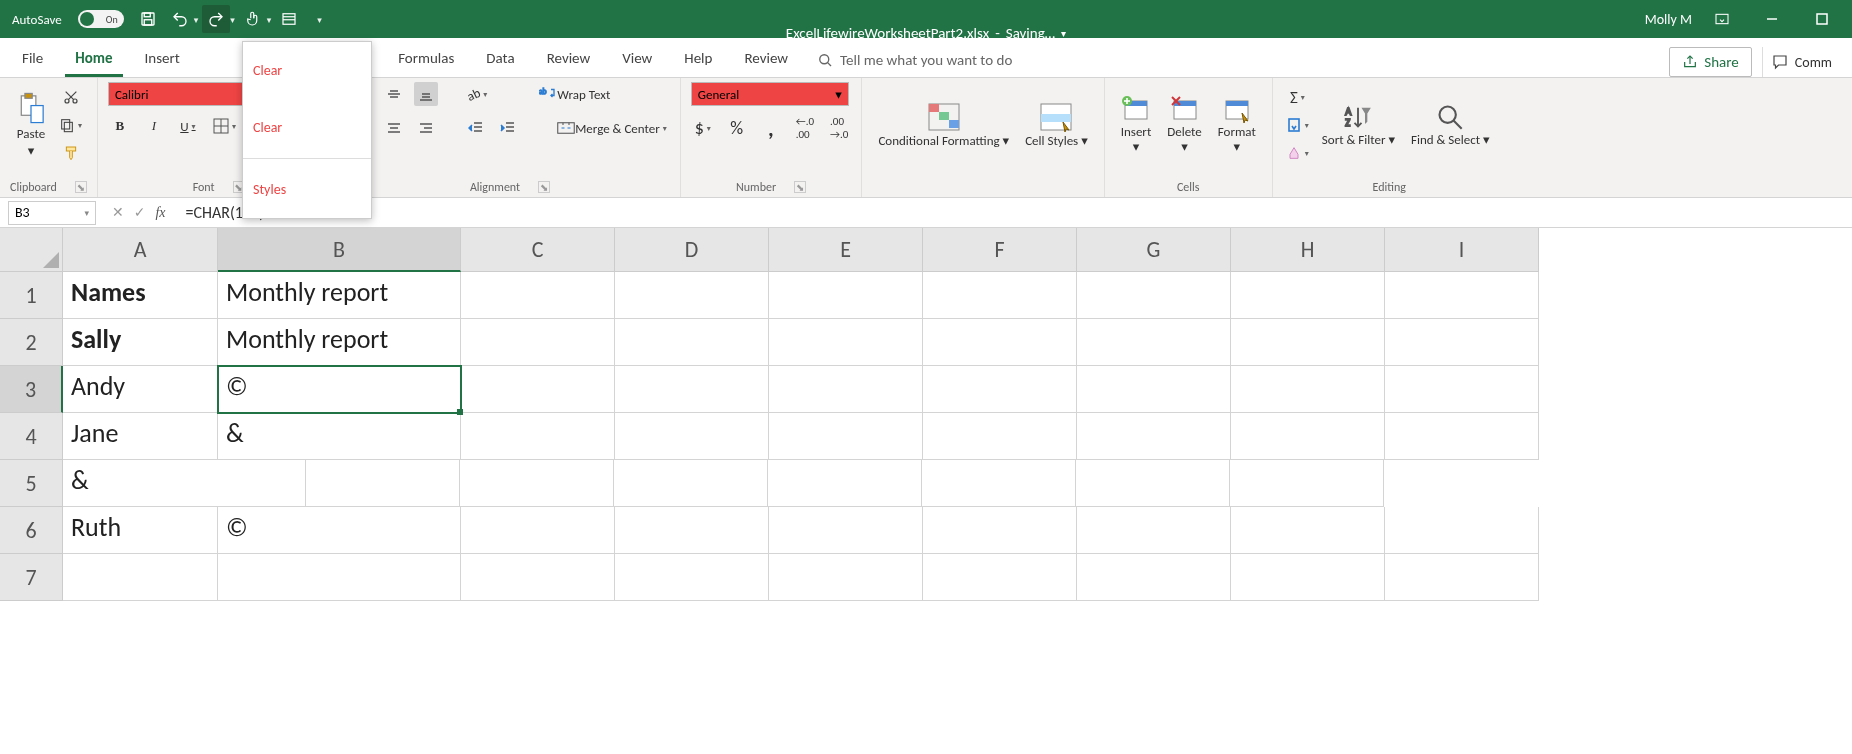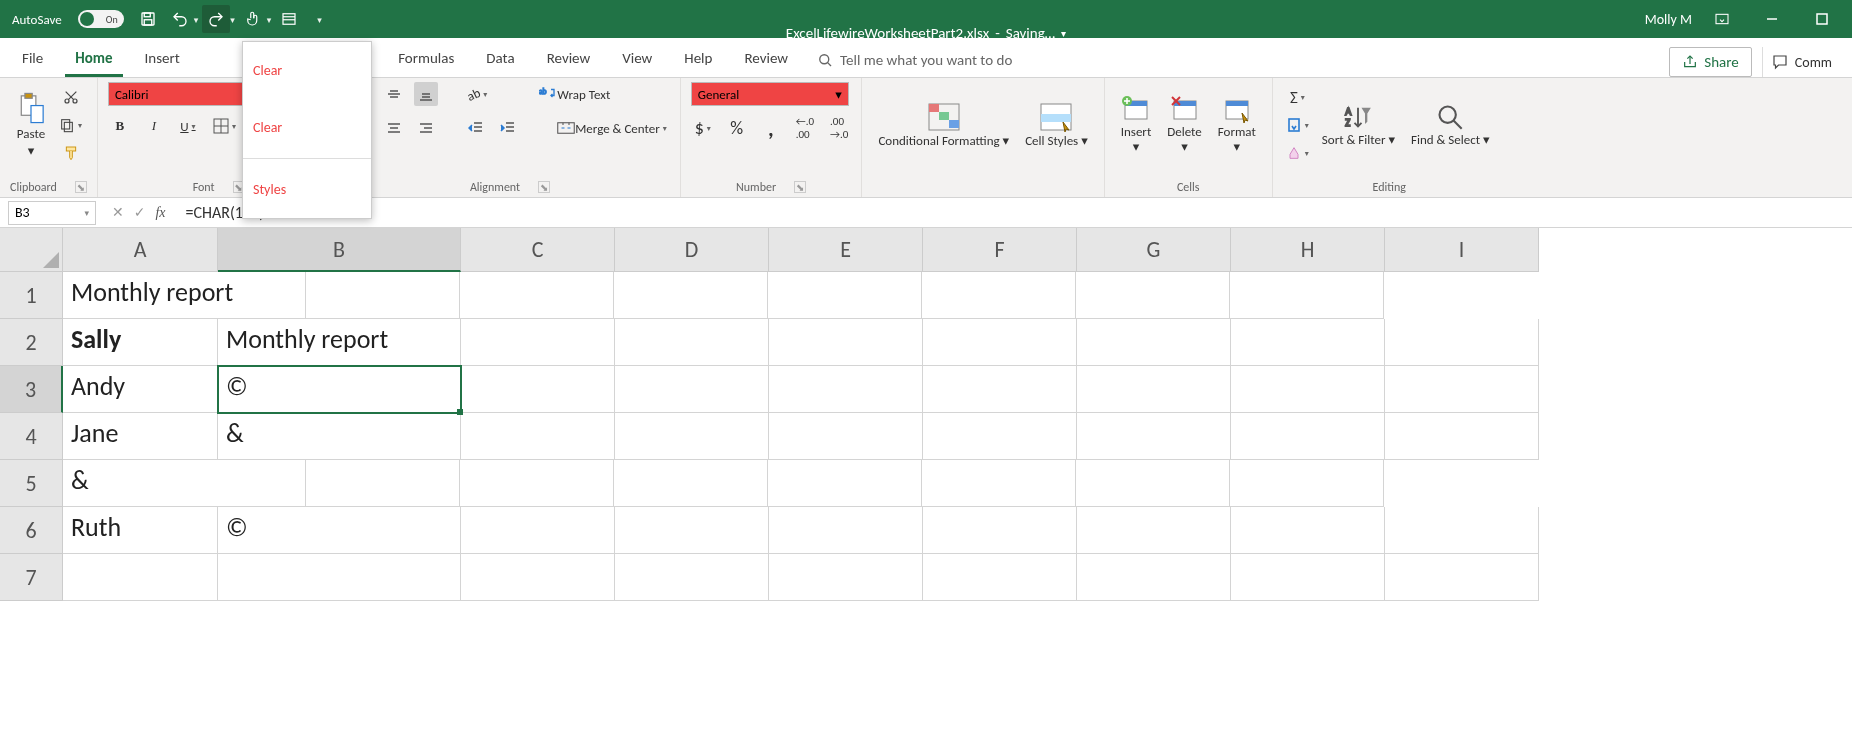--- a/index.html
+++ b/index.html
@@ -516,20 +516,21 @@
     <div class="colhead colrest">D</div>
     <div class="colhead colrest">E</div>
     <div class="colhead colrest">F</div>
     <div class="colhead colrest">G</div>
     <div class="colhead colrest">H</div>
     <div class="colhead colrest">I</div>
   </div>
   <div id="rows-host">
       <div class="row">
         <div class="rowhead">1</div>
+        <div class="cell colA bold" style="width: 155px;">Names</div>
         <div class="cell" style="width: 243px;">Monthly report</div>
         <div class="cell" style="width: 154px;"></div>
         <div class="cell" style="width: 154px;"></div>
         <div class="cell" style="width: 154px;"></div>
         <div class="cell" style="width: 154px;"></div>
         <div class="cell" style="width: 154px;"></div>
         <div class="cell" style="width: 154px;"></div>
         <div class="cell" style="width: 154px;"></div>
       </div>
       <div class="row">

